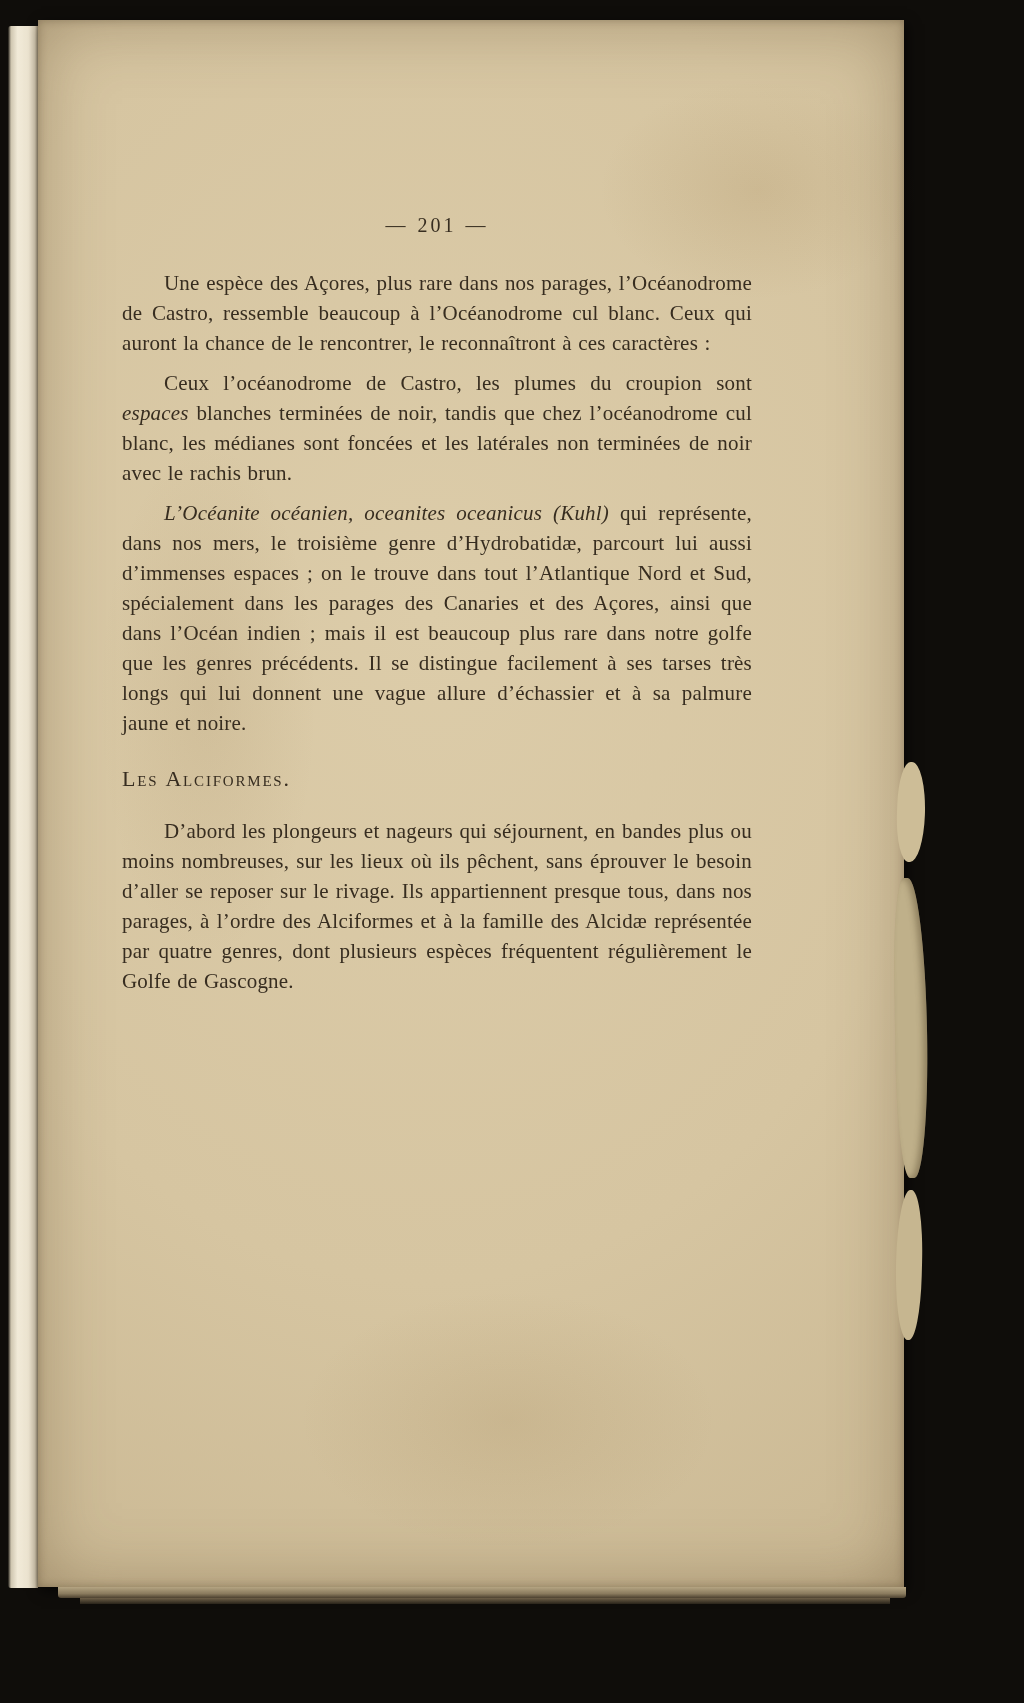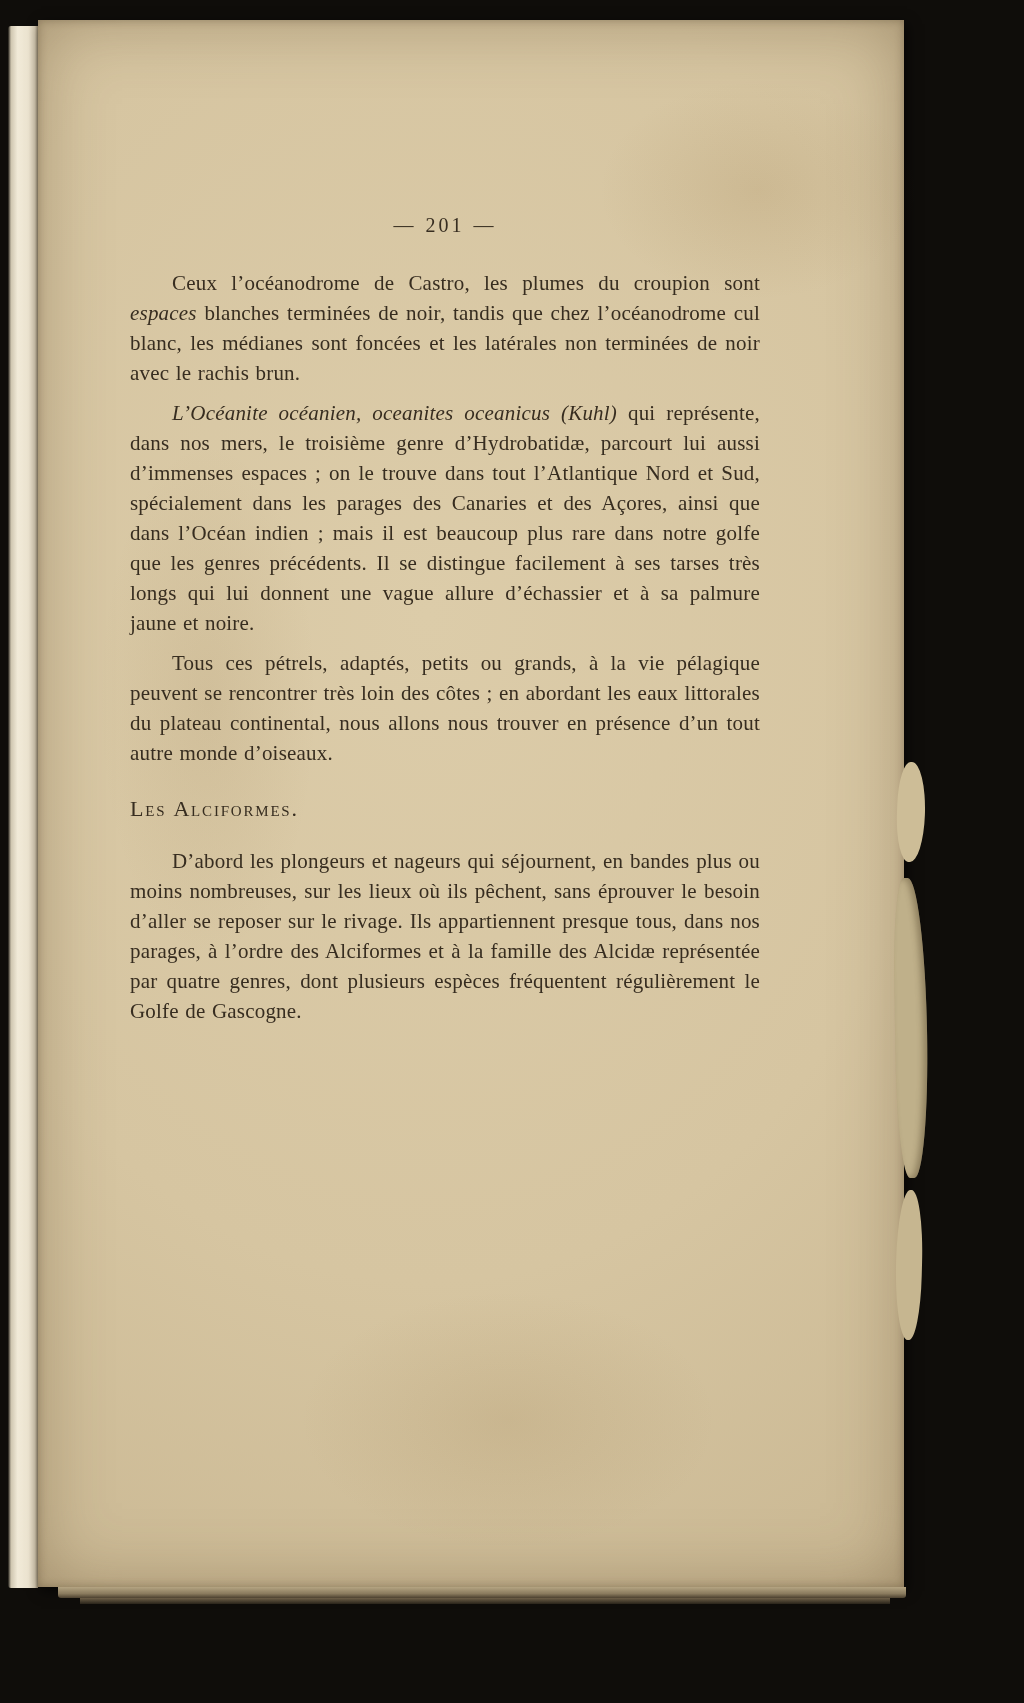--- a/index.html
+++ b/index.html
@@ -25,21 +25,21 @@
       3px 4px 12px rgba(0,0,0,.65);
   }
   .stain { position:absolute; pointer-events:none; }
   .stain-1 { left:560px; top:60px; width:320px; height:220px;
     background: radial-gradient(ellipse at center, rgba(150,118,68,.16), rgba(150,118,68,0) 70%); }
   .stain-2 { left:260px; top:1270px; width:420px; height:260px;
     background: radial-gradient(ellipse at center, rgba(140,108,58,.13), rgba(140,108,58,0) 70%); }
   .stain-3 { left:60px; top:420px; width:220px; height:520px;
     background: radial-gradient(ellipse at center, rgba(130,100,55,.10), rgba(130,100,55,0) 70%); }
   .content {
-    position:absolute; left:92px; top:190px; width:630px;
+    position:absolute; left:84px; top:190px; width:630px;
     color: var(--ink, #372d20);
     font-size:21px; line-height:30px;
     text-align:justify;
     letter-spacing:.2px; word-spacing:1px;
   }
   .page-number {
     text-align:center; font-size:20px; letter-spacing:3px;
     margin-bottom:28px;
   }
   p.para { margin-bottom:10px; }
@@ -75,23 +75,23 @@
 <div class="book-edge"></div>
 
 <div class="page">
   <div class="stain stain-1"></div>
   <div class="stain stain-2"></div>
   <div class="stain stain-3"></div>
 
   <div class="content">
     <div class="page-number">— 201 —</div>
     <div>
+        <p class="para indent"><span>Une espèce des Açores, plus rare dans nos parages, l’Océanodrome de Castro, ressemble beaucoup à l’Océanodrome cul blanc. Ceux qui auront la chance de le rencontrer, le reconnaîtront à ces caractères&nbsp;:</span></p>
         <p class="para indent"><span>Ceux l’océanodrome de Castro, les plumes du croupion sont </span><span class="italic">espaces</span><span> blanches terminées de noir, tandis que chez l’océanodrome cul blanc, les médianes sont foncées et les latérales non terminées de noir avec le rachis brun.</span></p>
         <p class="para indent"><span class="italic">L’Océanite océanien, oceanites oceanicus (Kuhl)</span><span> qui représente, dans nos mers, le troisième genre d’Hydrobatidæ, parcourt lui aussi d’immenses espaces&nbsp;; on le trouve dans tout l’Atlantique Nord et Sud, spécialement dans les parages des Canaries et des Açores, ainsi que dans l’Océan indien&nbsp;; mais il est beaucoup plus rare dans notre golfe que les genres précédents. Il se distingue facilement à ses tarses très longs qui lui donnent une vague allure d’échassier et à sa palmure jaune et noire.</span></p>
-        <p class="para indent"><span>Tous ces pétrels, adaptés, petits ou grands, à la vie pélagique peuvent se rencontrer très loin des côtes&nbsp;; en abordant les eaux littorales du plateau continental, nous allons nous trouver en présence d’un tout autre monde d’oiseaux.</span></p>
         <div class="heading">Les Alciformes.</div>
         <p class="para indent"><span>D’abord les plongeurs et nageurs qui séjournent, en bandes plus ou moins nombreuses, sur les lieux où ils pêchent, sans éprouver le besoin d’aller se reposer sur le rivage. Ils appartiennent presque tous, dans nos parages, à l’ordre des Alciformes et à la famille des Alcidæ représentée par quatre genres, dont plusieurs espèces fréquentent régulièrement le Golfe de Gascogne.</span></p>
       </div>
   </div>
 </div>
 
 <div class="deckle deckle-a"></div>
 <div class="deckle deckle-b"></div>
 <div class="deckle deckle-c"></div>
 <div class="bottom-edge"></div>

